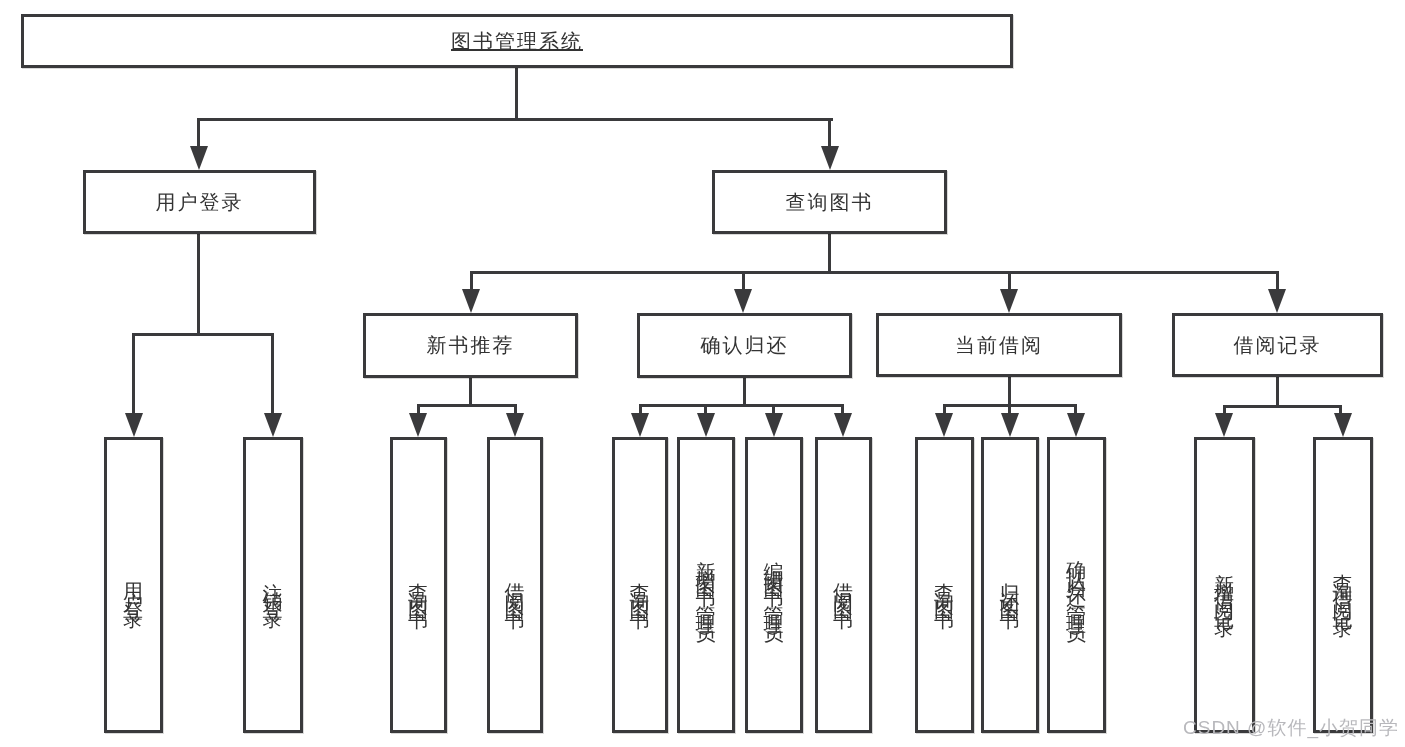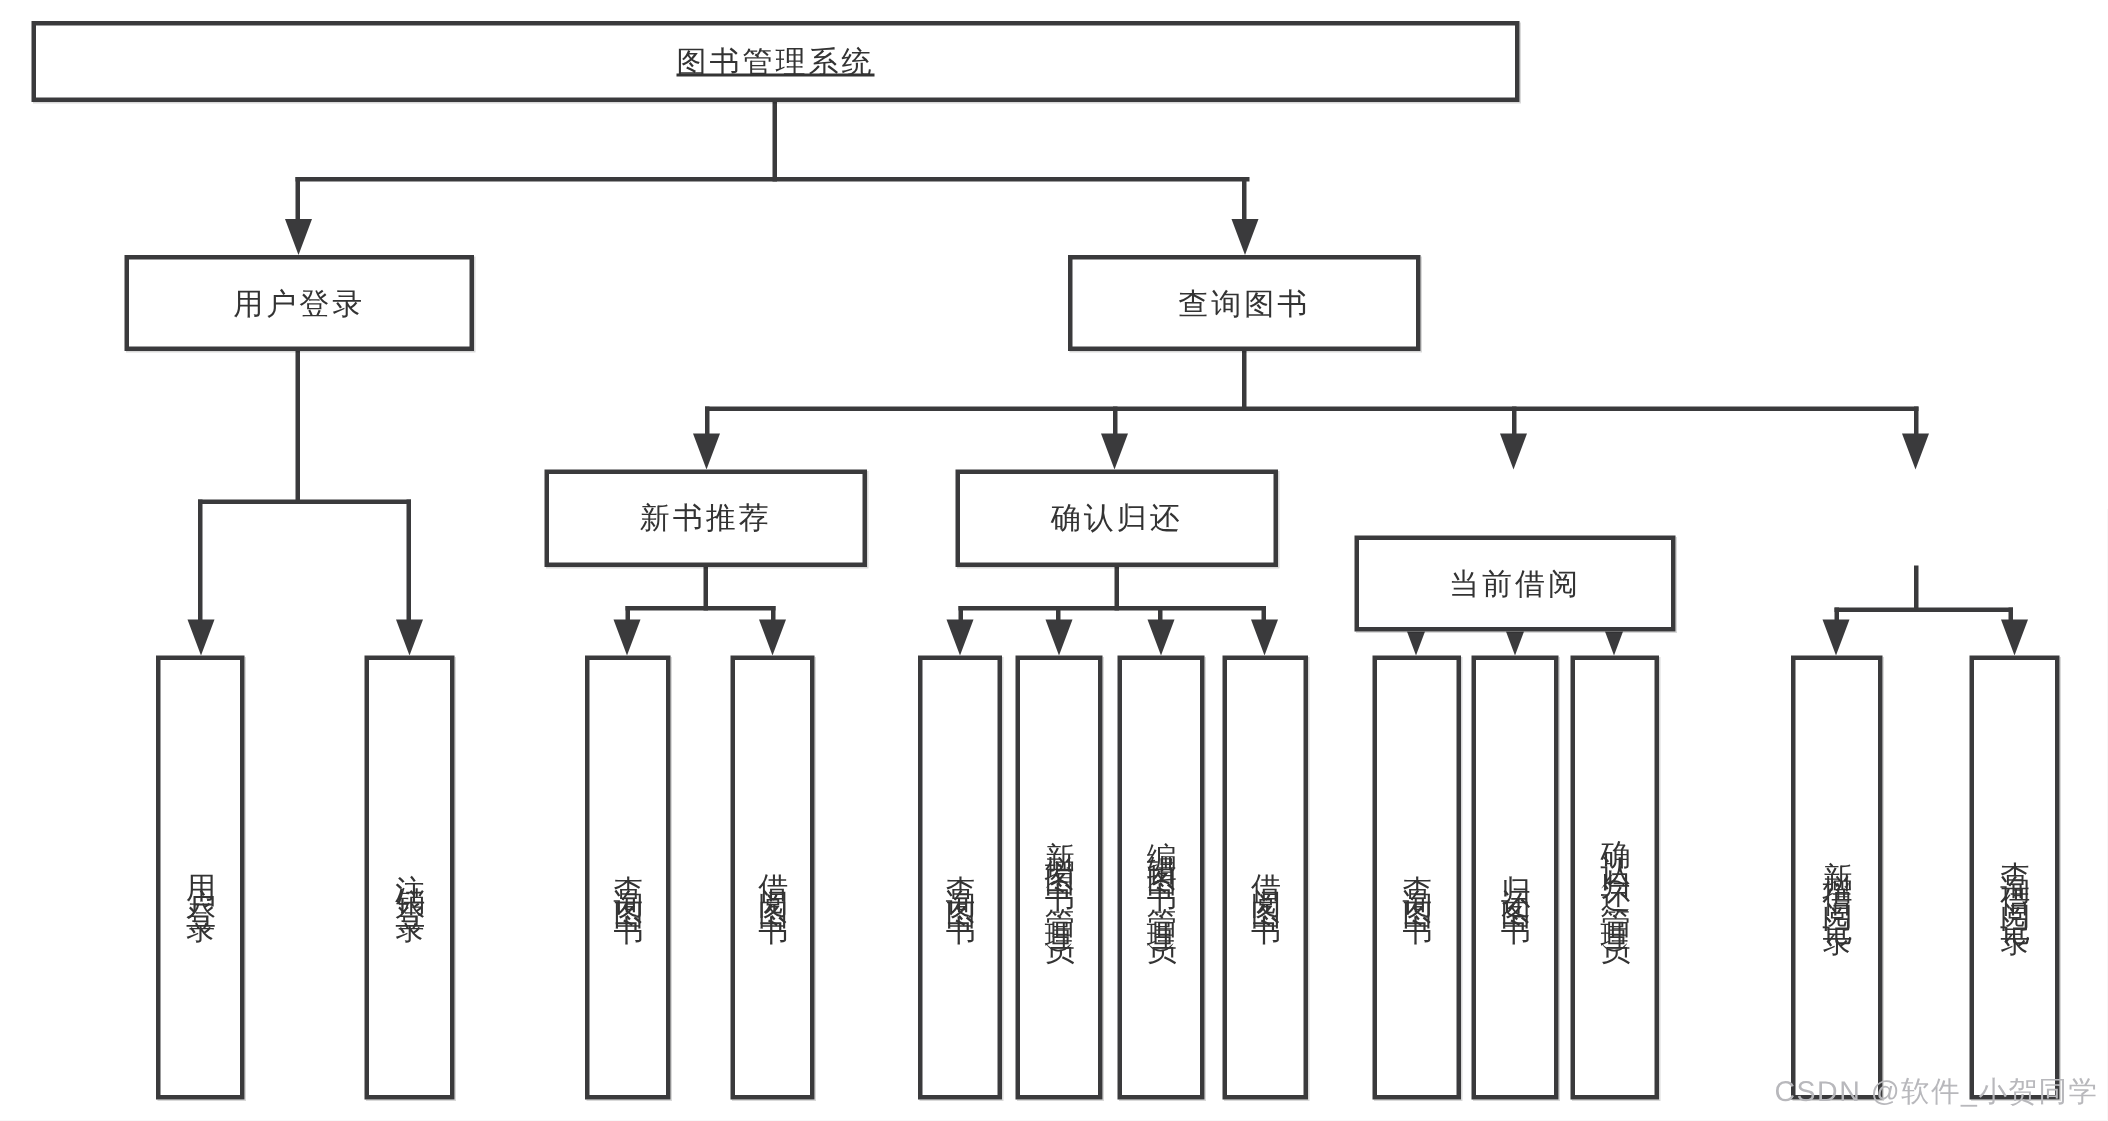--- a/index.html
+++ b/index.html
@@ -130,22 +130,25 @@
   <div class="box" style="left:712px;top:170px;width:235px;height:64px;">
     <span>查询图书</span>
   </div>
 
   <div class="box" style="left:363px;top:313px;width:215px;height:65px;">
     <span>新书推荐</span>
   </div>
   <div class="box" style="left:637px;top:313px;width:215px;height:65px;">
     <span>确认归还</span>
   </div>
-  <div class="box" style="left:903px;top:313px;width:214px;height:64px;margin-top:44px;">
+  <div class="box" style="left:876px;top:313px;width:246px;height:64px;">
     <span>当前借阅</span>
+  </div>
+  <div class="box" style="left:1172px;top:313px;width:211px;height:64px;">
+    <span>借阅记录</span>
   </div>
 
   <div class="box leaf" style="left:104px;top:437px;width:59px;height:296px;">
     <span class="vlabel">用户登录</span>
   </div>
   <div class="box leaf" style="left:243px;top:437px;width:60px;height:296px;">
     <span class="vlabel">注销登录</span>
   </div>
 
   <div class="box leaf" style="left:390px;top:437px;width:57px;height:296px;">

